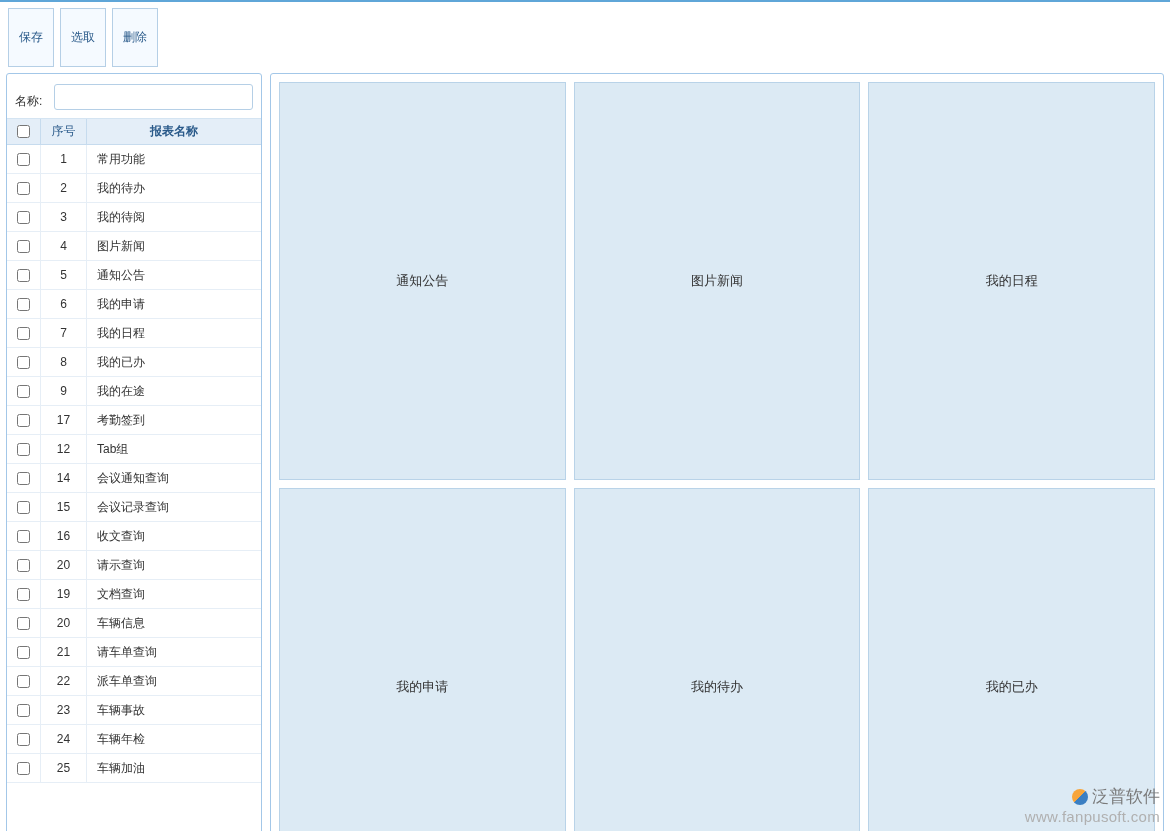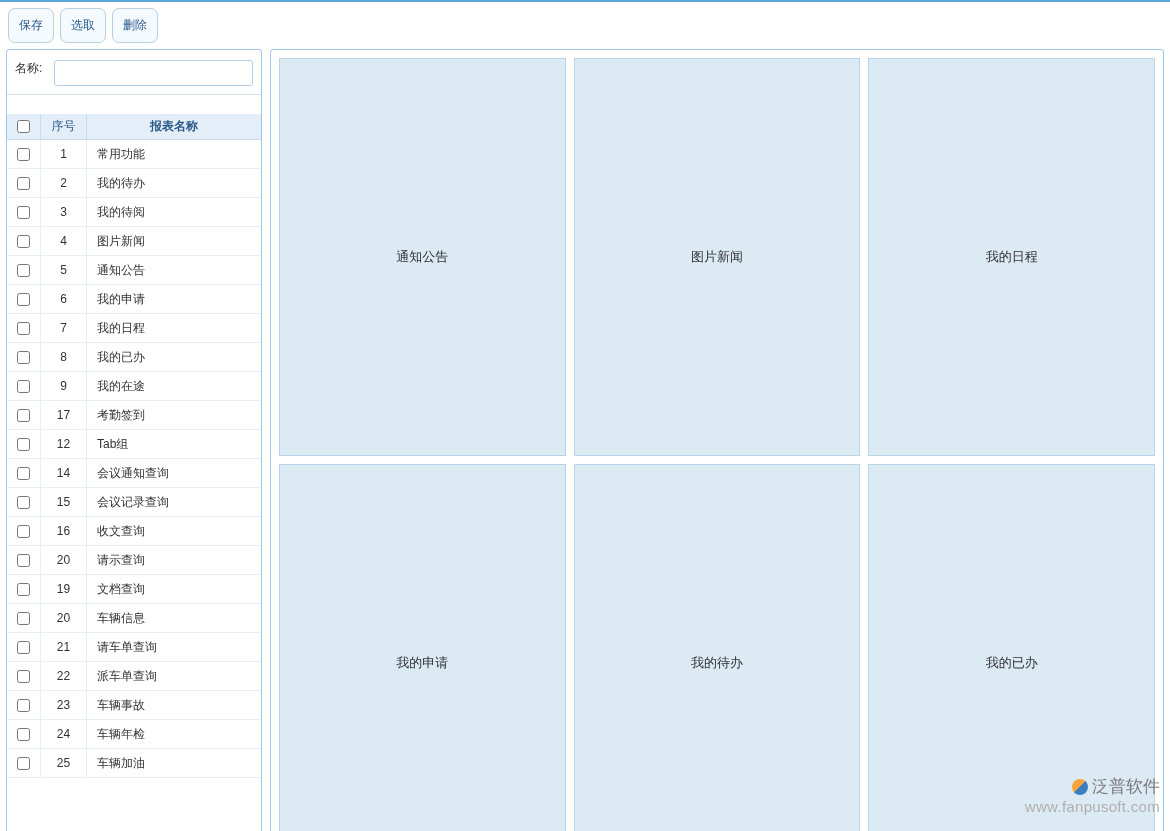--- a/index.html
+++ b/index.html
@@ -20,22 +20,22 @@
 .toolbar {
   padding: 6px 8px;
   border-bottom: 0;
   display: flex;
   gap: 6px;
 }
 .btn {
   border: 1px solid #b5cfe6;
   background: #f5faff;
   color: #2a5a8a;
-  padding: 8px 10px;
-  border-radius: 7px;
+  padding: 20px 10px;
+  border-radius: 0;
   font-size: 12px;
   cursor: pointer;
   font-family: inherit;
 }
 .main-wrap {
   display: flex;
   height: calc(100% - 36px);
   padding: 0 6px 6px 6px;
   gap: 8px;
 }
@@ -43,21 +43,21 @@
   width: 256px;
   border: 1px solid #a3c7e8;
   border-radius: 3px;
   display: flex;
   flex-direction: column;
   background: #fff;
 }
 .filter-row {
   padding: 10px 8px 8px 8px;
   display: flex;
-  align-items: flex-start;
+  align-items: flex-end;
   gap: 12px;
 }
 .filter-row label { color: #333; }
 .filter-row input {
   flex: 1;
   border: 1px solid #b5cfe6;
   border-radius: 3px;
   padding: 4px 6px;
   height: 26px;
   font-family: inherit;
@@ -69,21 +69,20 @@
   flex-direction: column;
   border-top: 1px solid #d4e4f2;
 }
 .thead {
   display: flex;
   background: #e4eef8;
   color: #2a5a8a;
   border-bottom: 1px solid #c6dbee;
   height: 26px;
   align-items: center;
-  margin-top: 19px;
 }
 .col-chk { width: 34px; display:flex; align-items:center; justify-content:center; border-right:1px solid #c6dbee; height:100%; }
 .col-idx { width: 46px; display:flex; align-items:center; justify-content:center; border-right:1px solid #c6dbee; height:100%; }
 .col-name { flex:1; display:flex; align-items:center; padding-left:10px; height:100%; }
 .thead .col-name { justify-content:center; padding-left:0;font-weight:bold; }
 .tbody {
   flex: 1;
   overflow-y: scroll;
 }
 .trow {
@@ -123,21 +122,21 @@
   display: flex;
   align-items: center;
   justify-content: center;
   color: #333;
   font-size: 13px;
   cursor: pointer;
 }
 .watermark {
   position: absolute;
   right: 10px;
-  bottom: 16px;
+  bottom: 6px;
   text-align: right;
   pointer-events: none;
   user-select: none;
 }
 .watermark .brand {
   font-size: 17px;
   color: #7a7a7a;
   font-weight: 500;
   display: flex;
   align-items: center;

